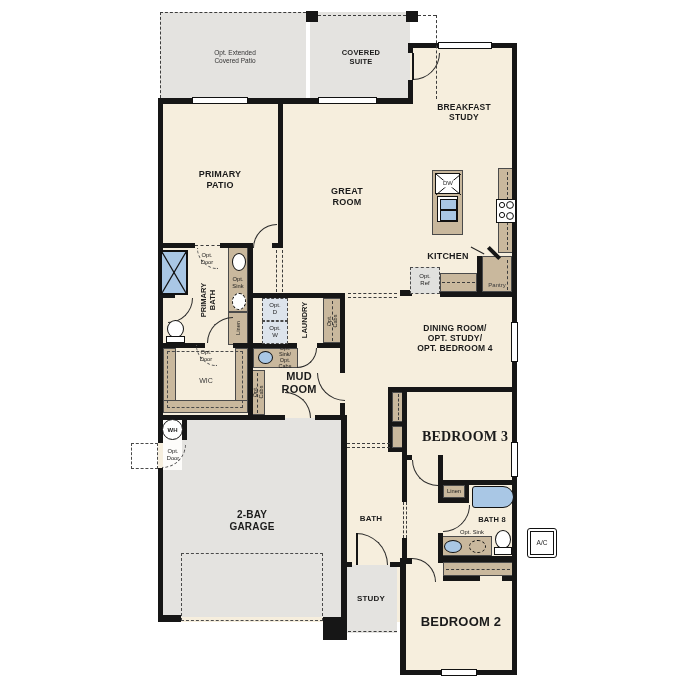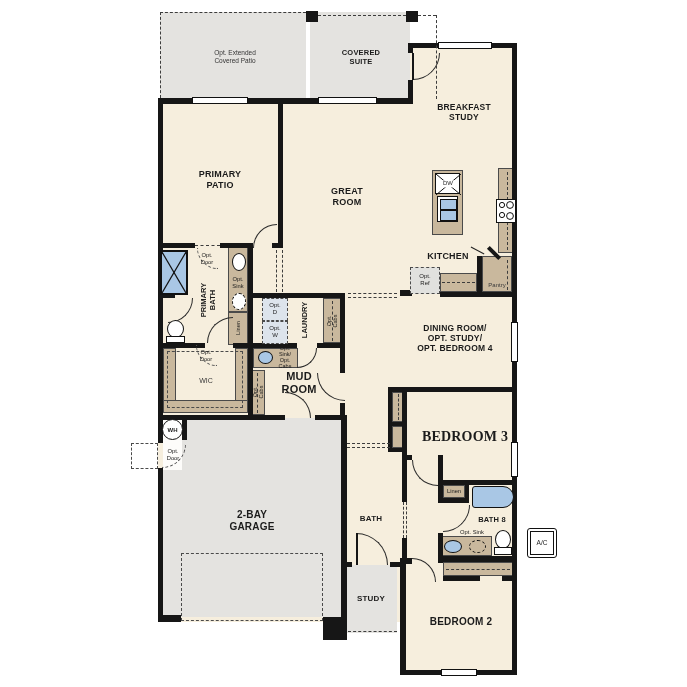--- a/index.html
+++ b/index.html
@@ -253,21 +253,21 @@
   <div class="lb" style="left:220px;top:180px;font-size:9px;">PRIMARY
 PATIO</div>
   <div class="lb" style="left:347px;top:197px;font-size:9px;">GREAT
 ROOM</div>
   <div class="lb" style="left:448px;top:256px;font-size:9px;">KITCHEN</div>
   <div class="lb sm" style="left:497px;top:286px;font-size:6px;color:#3a3a3a;">Pantry</div>
   <div class="lb" style="left:455px;top:338px;font-size:8.5px;">DINING ROOM/
 OPT. STUDY/
 OPT. BEDROOM 4</div>
   <div class="lb" style="left:465px;top:437px;font-size:14px;font-family:Liberation Serif, serif;">BEDROOM 3</div>
-  <div class="lb" style="left:461px;top:622px;font-size:10px;">BEDROOM 2</div>
+  <div class="lb" style="left:461px;top:622px;font-size:13px;">BEDROOM 2</div>
   <div class="lb" style="left:492px;top:519px;font-size:7.5px;">BATH 8</div>
   <div class="lb sm" style="left:472px;top:532px;font-size:5.8px;">Opt. Sink</div>
   <div class="lb sm" style="left:454px;top:491px;font-size:5.8px;">Linen</div>
   <div class="lb" style="left:371px;top:519px;font-size:8px;">BATH</div>
   <div class="lb" style="left:371px;top:599px;font-size:8px;">STUDY</div>
   <div class="lb" style="left:252px;top:521px;font-size:10px;">2-BAY
 GARAGE</div>
   <div class="lb sm" style="left:206px;top:381px;font-size:7px;color:#3a3a3a;">WIC</div>
   <div class="lb" style="left:299px;top:383px;font-size:11px;">MUD
 ROOM</div>

